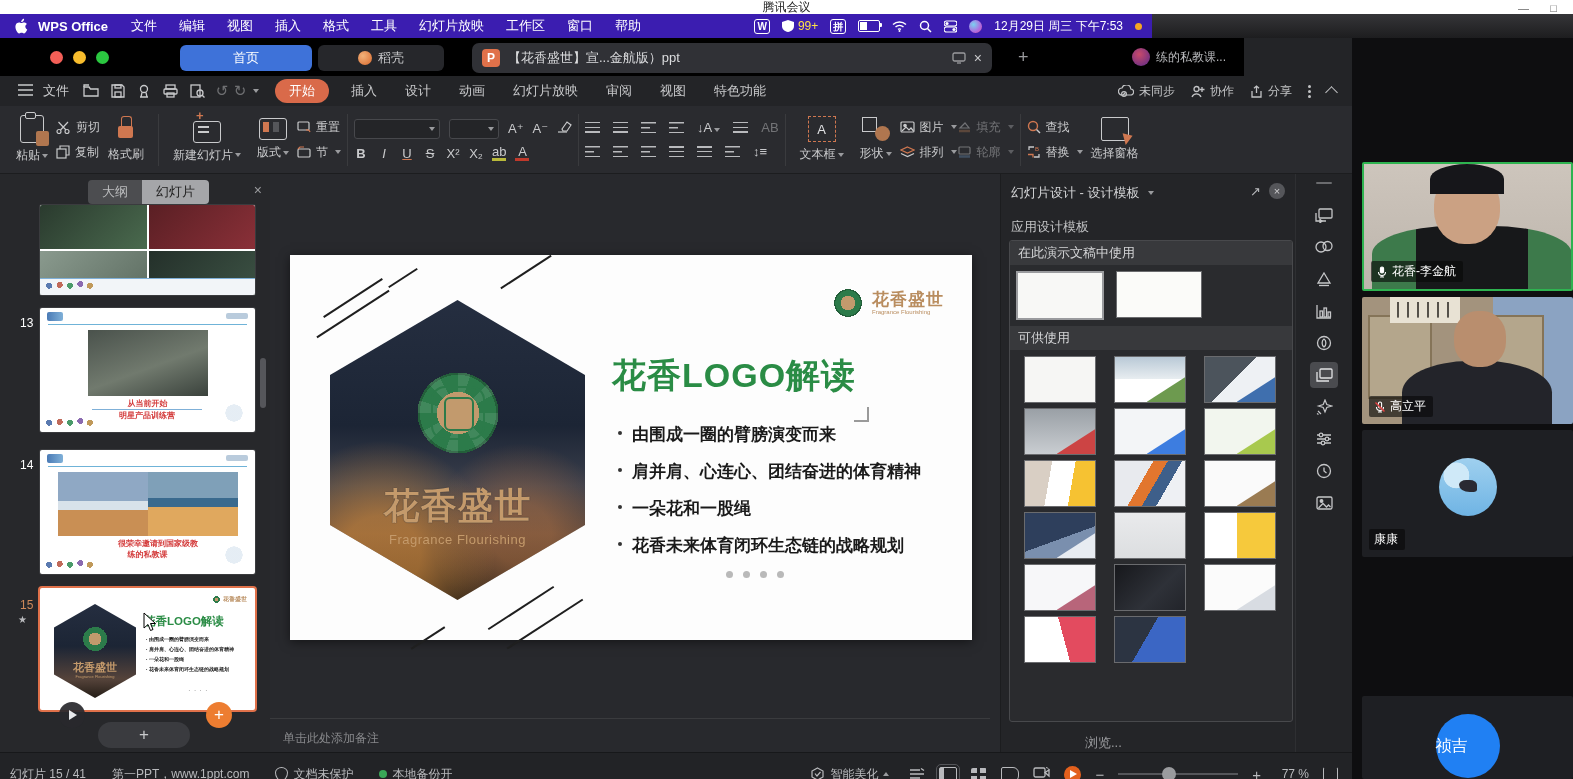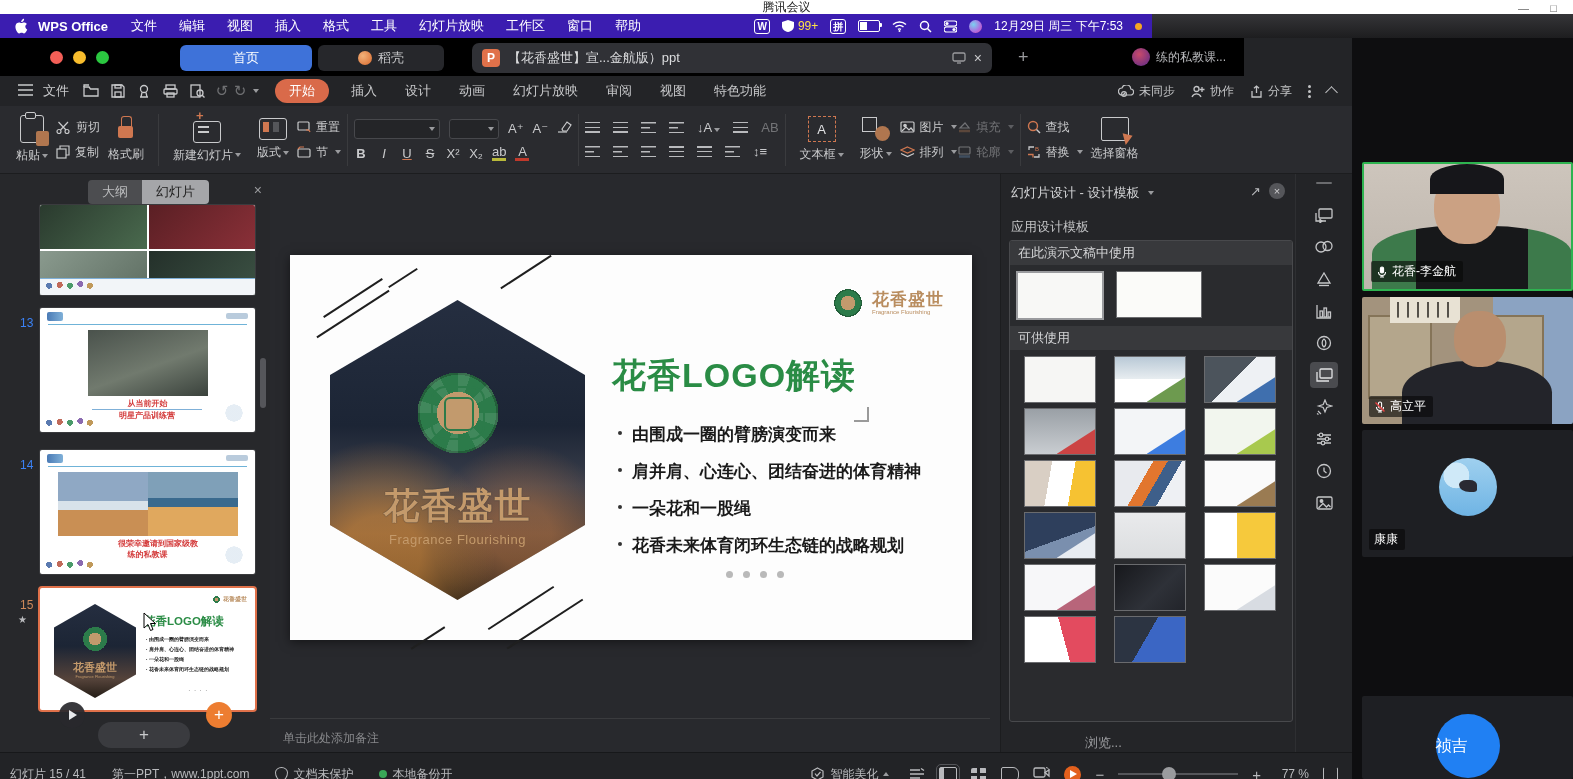--- a/index.html
+++ b/index.html
@@ -97,21 +97,21 @@
   
   #leftpanel{left:0;top:136px;width:270px;height:578px;background:#27282b;}
   .seg{position:absolute;left:88px;top:6px;display:flex;border-radius:4px;overflow:hidden;font-size:13px;}
   .seg .a{background:#4c4d50;color:#bcbdbf;padding:3px 14px;}
   .seg .b{background:#a5a6a9;color:#222;padding:3px 14px;}
   .panel-x{position:absolute;right:8px;top:8px;color:#9a9b9e;font-size:14px;}
   .thumb{position:absolute;left:40px;width:215px;background:#fff;border-radius:2px;overflow:hidden;box-shadow:0 0 0 1px #3a3b3e;}
   .thumb .hdrline{position:absolute;left:8px;right:8px;top:16px;height:1px;background:#6fb3d8;}
   .thumb .logoL{position:absolute;left:7px;top:4px;width:16px;height:9px;background:linear-gradient(90deg,#4a7ab5,#7fb0d8);border-radius:2px;}
   .thumb .logoR{position:absolute;right:7px;top:5px;width:22px;height:6px;background:#b9cbdc;border-radius:2px;}
-  .slide-num{position:absolute;left:20px;color:#3b82f6;font-size:12px;}
+  .slide-num{position:absolute;left:20px;color:#ffffff;font-size:12px;}
   .cap{position:absolute;left:0;right:0;text-align:center;color:#d43c3c;font-weight:bold;}
   .cartoon{position:absolute;left:4px;bottom:3px;width:52px;height:16px;background:
      radial-gradient(circle at 10% 60%,#5a7ab0 0 3px,transparent 3px),
      radial-gradient(circle at 30% 55%,#c06a5a 0 3px,transparent 3px),
      radial-gradient(circle at 50% 60%,#4a9a6a 0 3px,transparent 3px),
      radial-gradient(circle at 70% 50%,#8a6ab0 0 3px,transparent 3px),
      radial-gradient(circle at 88% 60%,#c0995a 0 3px,transparent 3px);}
   .wmark{position:absolute;right:6px;bottom:4px;width:30px;height:30px;border-radius:50%;background:radial-gradient(circle,#dfe9f2 0 40%,transparent 41%);opacity:.8;}
   .addpill{position:absolute;left:98px;top:548px;width:92px;height:26px;background:#3a3b3f;border-radius:13px;color:#c9cacc;font-size:17px;display:flex;align-items:center;justify-content:center;}
   .lp-scroll{position:absolute;right:4px;top:184px;width:6px;height:50px;background:#55565a;border-radius:3px;}

